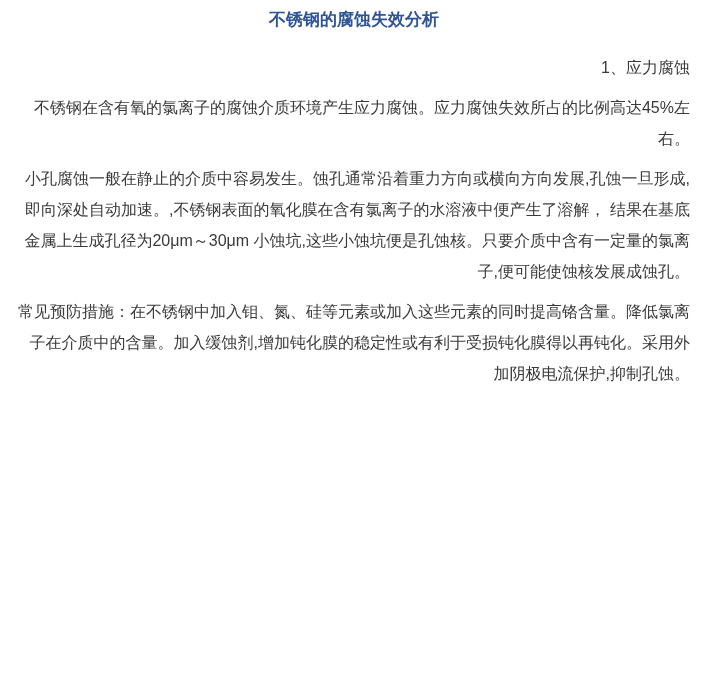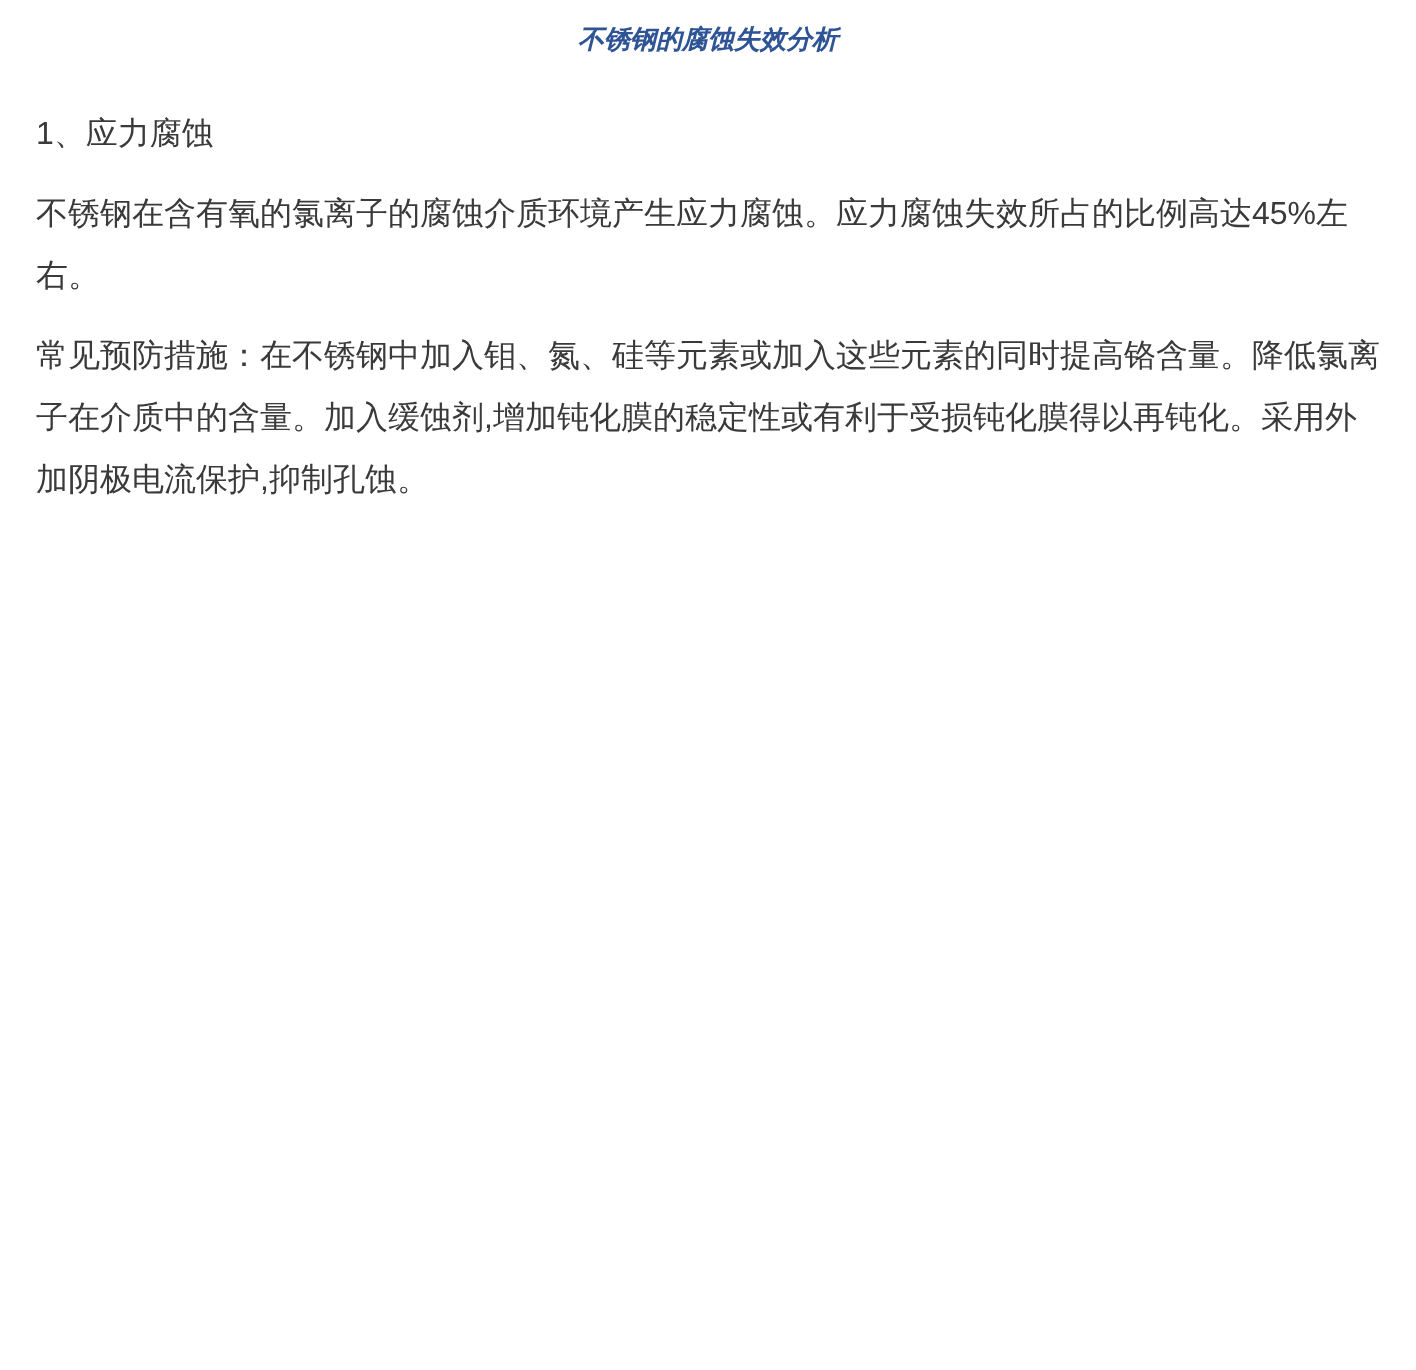--- a/index.html
+++ b/index.html
@@ -11,46 +11,46 @@
     width: 708px;
     min-height: 685px;
     box-sizing: border-box;
     padding: 8px 18px 20px 18px;
     background: var(--page-bg, #ffffff);
     font-family: "Liberation Sans", "DejaVu Sans", sans-serif;
   }
   .doc-title {
     margin: 0 0 20px 0;
     text-align: center;
-    font-size: 13px;
+    font-size: 17px;
     line-height: 24px;
     font-weight: bold;
     color: var(--title-color, #2F5496);
-    font-style: italic;
   }
   .para {
     margin: 0 0 9px 0;
     font-size: 16px;
     line-height: 31px;
     color: var(--text-color, #3A3A3A);
-    text-align: left;
+    text-align: right;
     word-break: break-all;
   }
   .para.section-heading {
     margin-bottom: 9px;
   }
 </style>
 </head>
 <body>
 
 <div class="page">
   <h1 class="doc-title">不锈钢的腐蚀失效分析</h1>
 
   <p class="para section-heading">1、应力腐蚀</p>
 
   <p class="para">不锈钢在含有氧的氯离子的腐蚀介质环境产生应力腐蚀。应力腐蚀失效所占的比例高达45%左右。</p>
 
 
 
 
+  <p class="para">小孔腐蚀一般在静止的介质中容易发生。蚀孔通常沿着重力方向或横向方向发展,孔蚀一旦形成,即向深处自动加速。,不锈钢表面的氧化膜在含有氯离子的水溶液中便产生了溶解， 结果在基底金属上生成孔径为20μm～30μm 小蚀坑,这些小蚀坑便是孔蚀核。只要介质中含有一定量的氯离子,便可能使蚀核发展成蚀孔。</p>
 
   <p class="para">常见预防措施：在不锈钢中加入钼、氮、硅等元素或加入这些元素的同时提高铬含量。降低氯离子在介质中的含量。加入缓蚀剂,增加钝化膜的稳定性或有利于受损钝化膜得以再钝化。采用外加阴极电流保护,抑制孔蚀。</p>
 </div>
 
 </body></html>

